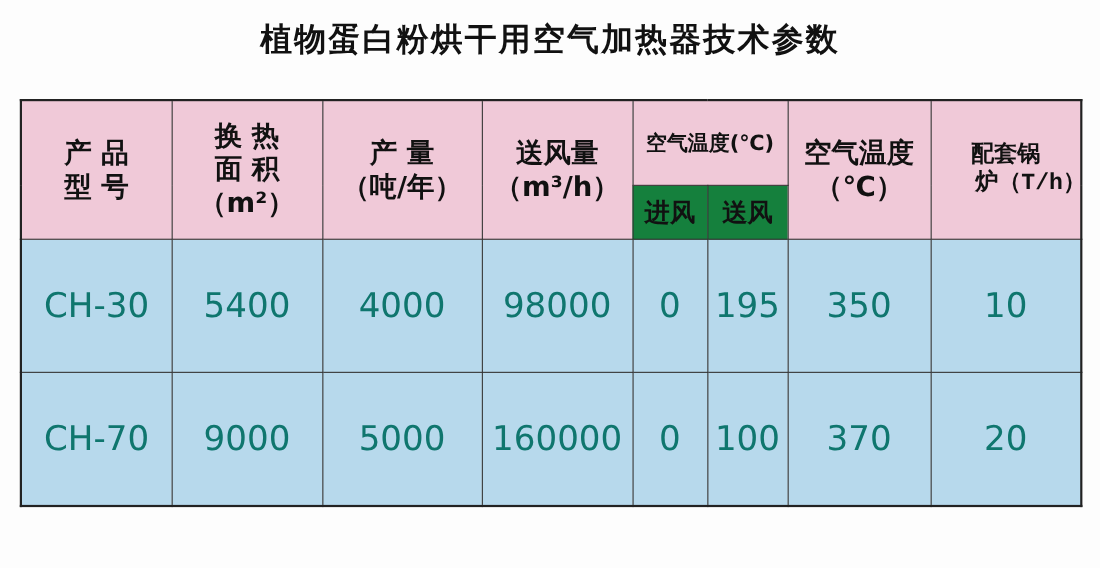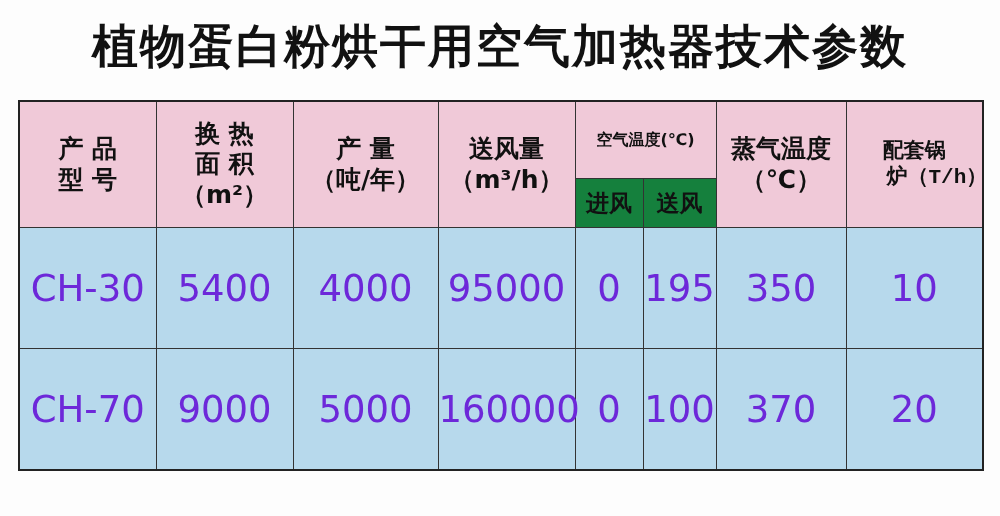--- a/index.html
+++ b/index.html
@@ -15,32 +15,32 @@
   }
   .page {
     position: relative;
     width: 1000px;
     height: 516px;
     box-sizing: border-box;
     background: #fdfdfd;
   }
   .title {
     text-align: center;
-    font-size: 46px;
+    font-size: 29px;
     font-weight: bold;
     letter-spacing: 2px;
     color: #111111;
     padding-top: 16px;
     padding-bottom: 12px;
     font-family: "DejaVu Sans", "Liberation Sans", sans-serif;
   }
   .table-wrap {
     position: absolute;
     left: 18px;
-    top: 100px;
+    top: 90px;
     width: 812px;
   }
   table.spec {
     border-collapse: collapse;
     width: 964px;
     table-layout: fixed;
     border: 2px solid #222;
   }
   table.spec td, table.spec th {
     border: 1.5px solid #333;
@@ -67,28 +67,28 @@
     color: #111;
     font-weight: bold;
     font-size: 23px;
     font-family: "DejaVu Sans", "Liberation Sans", sans-serif;
     height: 48px;
   }
   .hdr-group {
     background: #f0c9d8;
     color: #111;
     font-weight: bold;
-    font-size: 16px;
+    font-size: 19px;
     font-family: "DejaVu Sans", "Liberation Sans", sans-serif;
     height: 76px;
   }
   .cell {
     background: #b7d9ec;
-    color: #6d28d9;
-    font-size: 37px;
+    color: #0f766e;
+    font-size: 31px;
     height: 120px;
     font-family: "DejaVu Sans", "Liberation Sans", sans-serif;
   }
   .nowrap { white-space: nowrap; padding-left: 40px; }
   .l1 { display:block; }
 </style>
 </head>
 <body>
 
 <div class="page">
@@ -121,38 +121,38 @@
           <td class="hdr" rowspan="2">
             <span class="l1">产 量</span>
             <span class="l1">（吨/年）</span>
           </td>
           <td class="hdr" rowspan="2">
             <span class="l1">送风量</span>
             <span class="l1">（m³/h）</span>
           </td>
           <td class="hdr-group" colspan="2">空气温度(℃)</td>
           <td class="hdr" rowspan="2">
-            <span class="l1">蒸气温度</span>
+            <span class="l1">空气温度</span>
             <span class="l1">（℃）</span>
           </td>
           <td class="hdr small" rowspan="2">
             <span class="l1">配套锅</span>
             <span class="l1 nowrap">炉（T/h）</span>
           </td>
         </tr>
         <tr>
           <td class="hdr-sub">进风</td>
           <td class="hdr-sub">送风</td>
         </tr>
 
         <tr>
           <td class="cell">CH-30</td>
           <td class="cell">5400</td>
           <td class="cell">4000</td>
-          <td class="cell">95000</td>
+          <td class="cell">98000</td>
           <td class="cell">0</td>
           <td class="cell">195</td>
           <td class="cell">350</td>
           <td class="cell">10</td>
         </tr>
 
         <tr>
           <td class="cell">CH-70</td>
           <td class="cell">9000</td>
           <td class="cell">5000</td>

